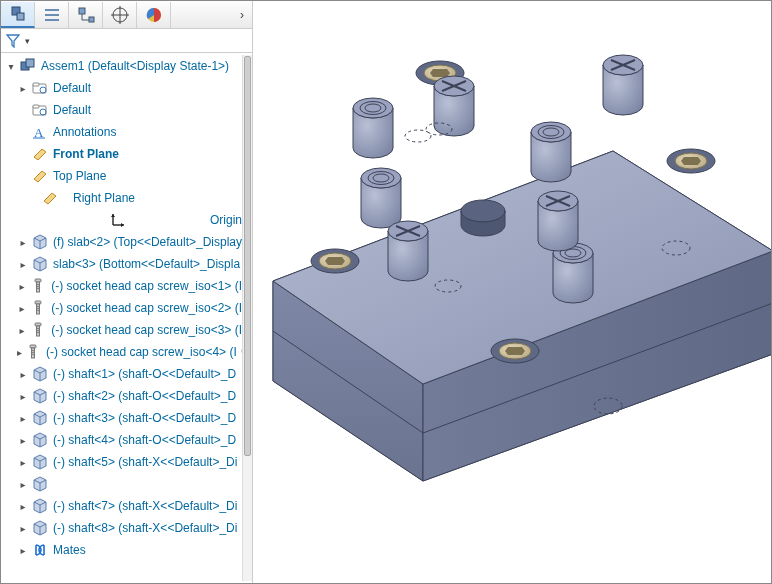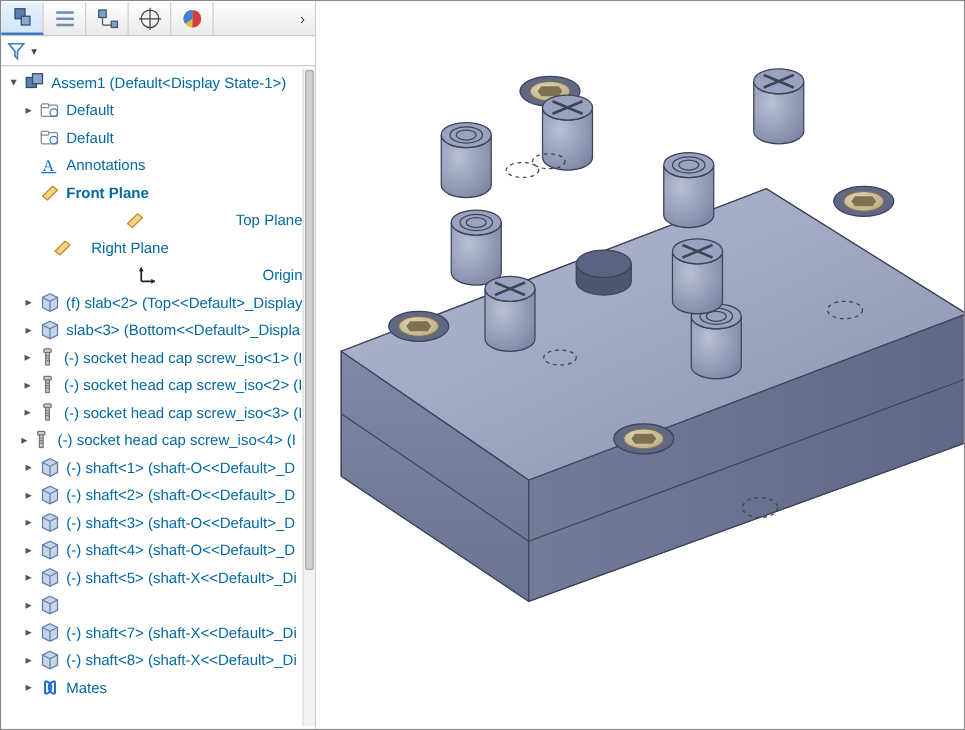--- a/index.html
+++ b/index.html
@@ -128,21 +128,21 @@
             </div>
             <div class="tree-row" style="padding-left: 14px; font-weight: bold;">
               <span class="tw none">▸</span>
               <span class="ic">
                 <svg width="16" height="16">
                   <polygon points="2,11 10,3 14,6 6,14" fill="#f3d58a" stroke="#c08a20"></polygon>
                 </svg>
               </span>
               <span class="lbl">Front Plane</span>
             </div>
-            <div class="tree-row" style="padding-left: 14px; justify-content: space-between;">
+            <div class="tree-row" style="padding-left: 14px;">
               <span class="tw none">▸</span>
               <span class="ic">
                 <svg width="16" height="16">
                   <polygon points="2,11 10,3 14,6 6,14" fill="#f3d58a" stroke="#c08a20"></polygon>
                 </svg>
               </span>
               <span class="lbl">Top Plane</span>
             </div>
             <div class="tree-row" style="padding-left: 14px; gap: 12px;">
               <span class="tw none">▸</span>

